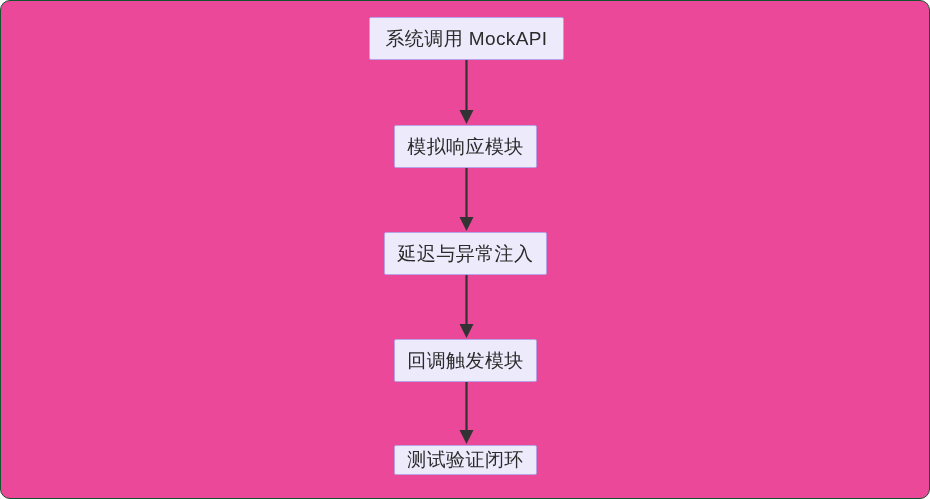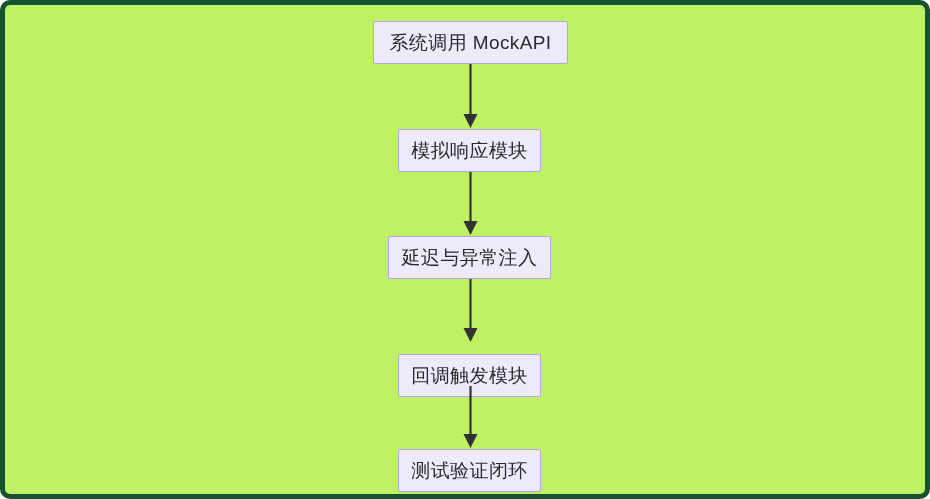--- a/index.html
+++ b/index.html
@@ -11,22 +11,22 @@
     width: 930px;
     height: 499px;
     font-family: "Liberation Sans", "DejaVu Sans", sans-serif;
   }
 
   #canvas {
     position: relative;
     width: 930px;
     height: 499px;
     box-sizing: border-box;
-    background: #bef264;
-    border: 5px solid #14532d;
+    background: #ec4899;
+    border: 1px solid #14532d;
     border-radius: 10px;
     overflow: hidden;
   }
 
   .flow-node {
     position: absolute;
     box-sizing: border-box;
     background: #ECEAFB;
     border: 1.4px solid #B7A2E8;
     border-radius: 2px;
@@ -79,28 +79,28 @@
     <span>延迟与异常注入</span>
   </div>
 
   <div class="edge" style="left:455px; top:274px; width:21px; height:64px;">
     <svg width="21" height="64" viewBox="0 0 21 64" aria-hidden="true">
       <line x1="10.5" y1="0" x2="10.5" y2="52" stroke="#333333" stroke-width="2.2"></line>
       <polygon points="10.5,63 3.5,49 17.5,49" fill="#333333"></polygon>
     </svg>
   </div>
 
-  <div class="flow-node" style="left:393px; top:338px; width:143px; height:43px;margin-top:11px;">
+  <div class="flow-node" style="left:393px; top:338px; width:143px; height:43px;">
     <span>回调触发模块</span>
   </div>
 
   <div class="edge" style="left:455px; top:381px; width:21px; height:63px;">
     <svg width="21" height="63" viewBox="0 0 21 63" aria-hidden="true">
       <line x1="10.5" y1="0" x2="10.5" y2="51" stroke="#333333" stroke-width="2.2"></line>
       <polygon points="10.5,62 3.5,48 17.5,48" fill="#333333"></polygon>
     </svg>
   </div>
 
-  <div class="flow-node" style="left:393px; top:444px; width:143px; height:43px;">
+  <div class="flow-node" style="left:393px; top:444px; width:143px; height:30px;">
     <span>测试验证闭环</span>
   </div>
 
 </div>
 
 </body></html>

